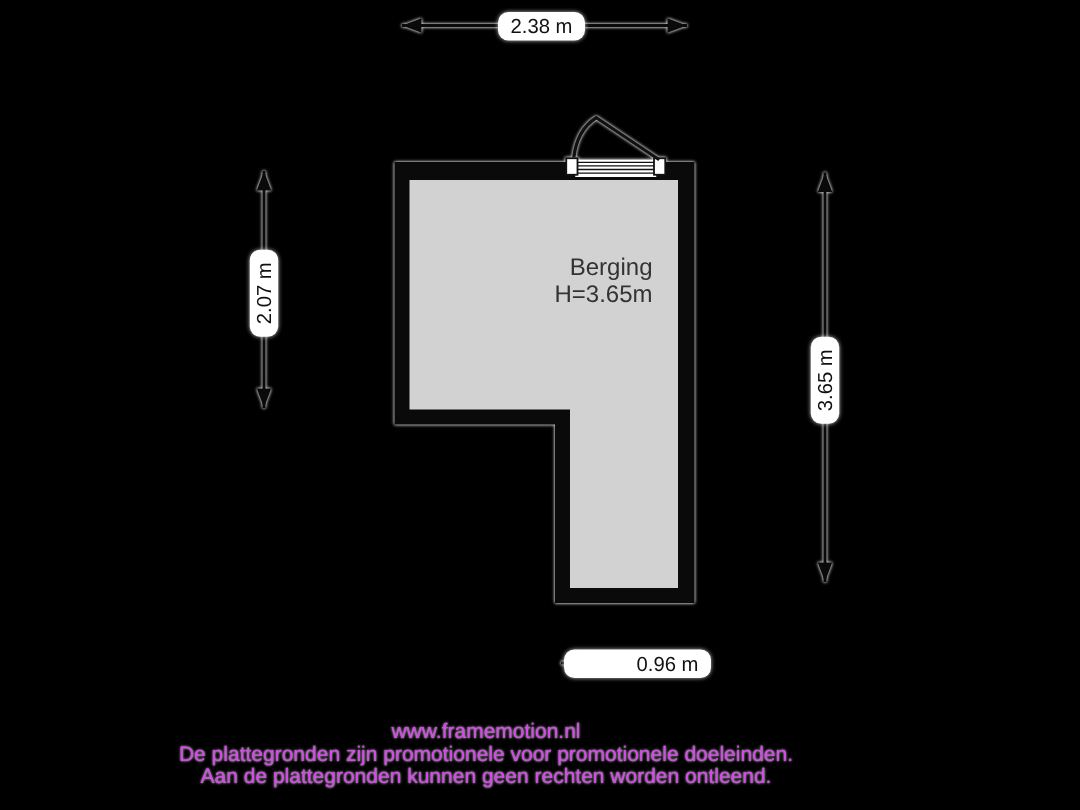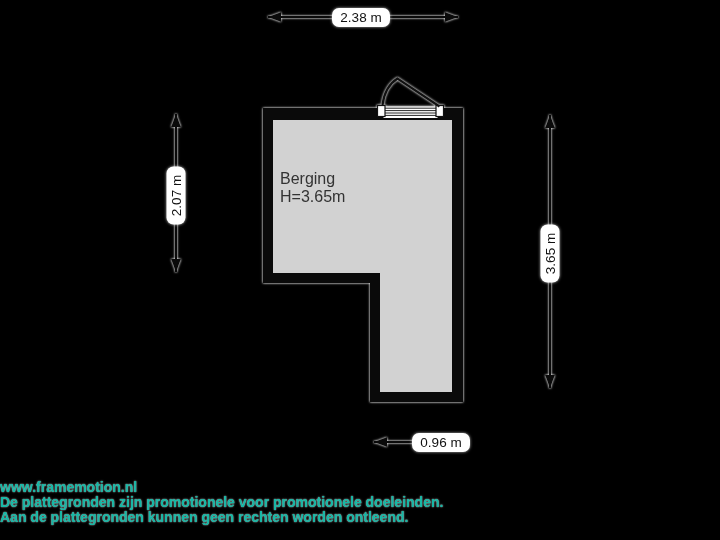--- a/index.html
+++ b/index.html
@@ -35,39 +35,39 @@
     color: #111111;
     font-size: 13.5px;
     line-height: 19px;
     text-align: center;
     white-space: nowrap;
   }
   .dim-label.vertical { transform: rotate(-90deg); }
   .dim-top    { left: 332px; top: 8px; }
   .dim-left   { left: 147px; top: 186px; }
   .dim-right  { left: 521px; top: 244px; }
-  .dim-bottom { left: 412px; top: 433px; }
+  .dim-bottom { left: 376px; top: 433px; padding-left: 40px; }
   .room-label {
     position: absolute;
     left: 280px;
     top: 170px;
     width: 155px;
-    text-align: left;
+    text-align: right;
     color: #333333;
     font-size: 16px;
     line-height: 18px;
   }
   .footer {
     position: absolute;
     left: 0;
     right: 0;
     top: 480px;
-    text-align: left;
-    color: #14b8a6;
-    font-weight: bold;
+    text-align: center;
+    color: #d946ef;
+    font-weight: normal;
     font-size: 14px;
     line-height: 15px;
     text-shadow: 0 0 2px rgba(255,255,255,0.6), 0 0 1px rgba(255,255,255,0.5);
   }
   .footer div { height: 15px; }
 </style>
 </head>
 <body>
 
 <div class="canvas">

